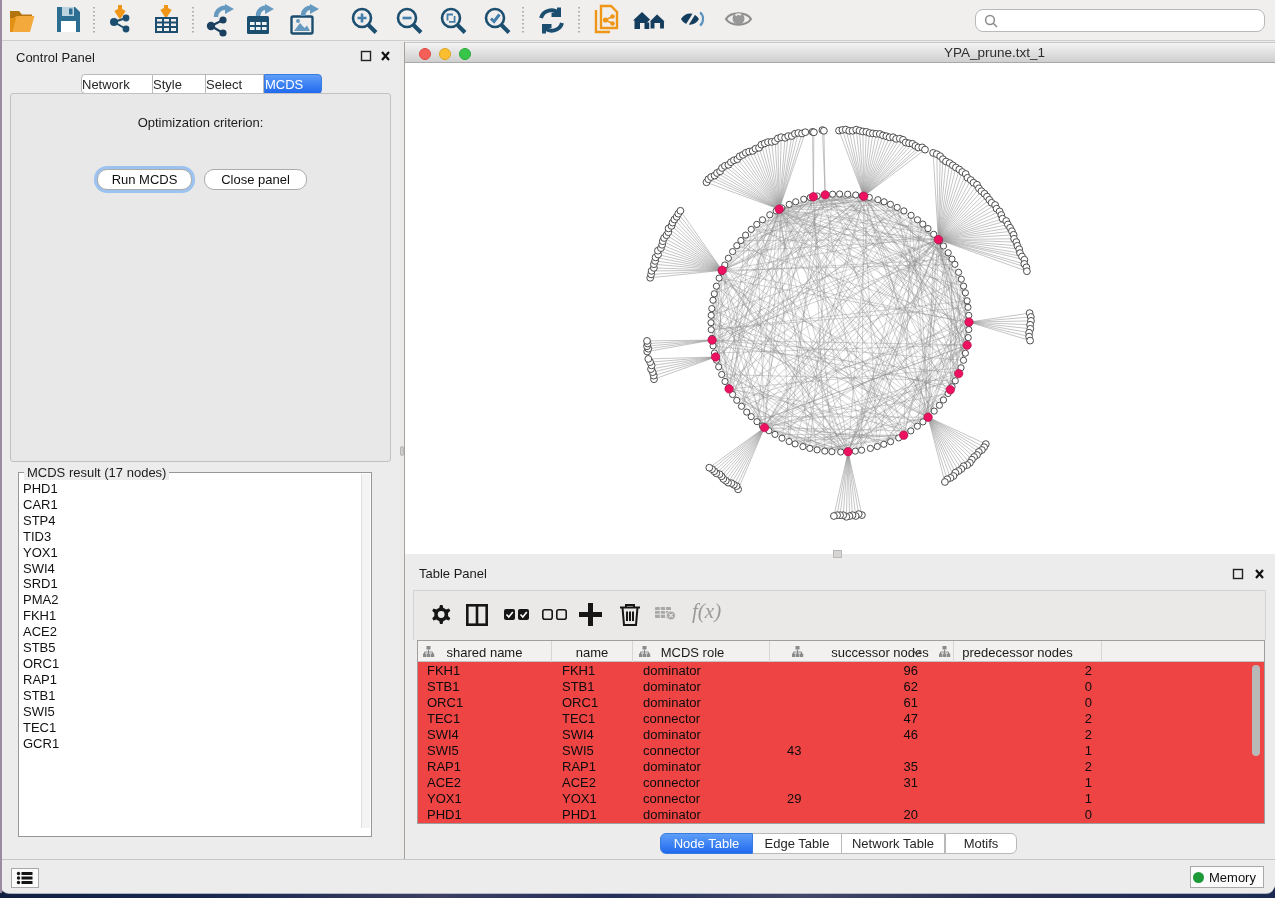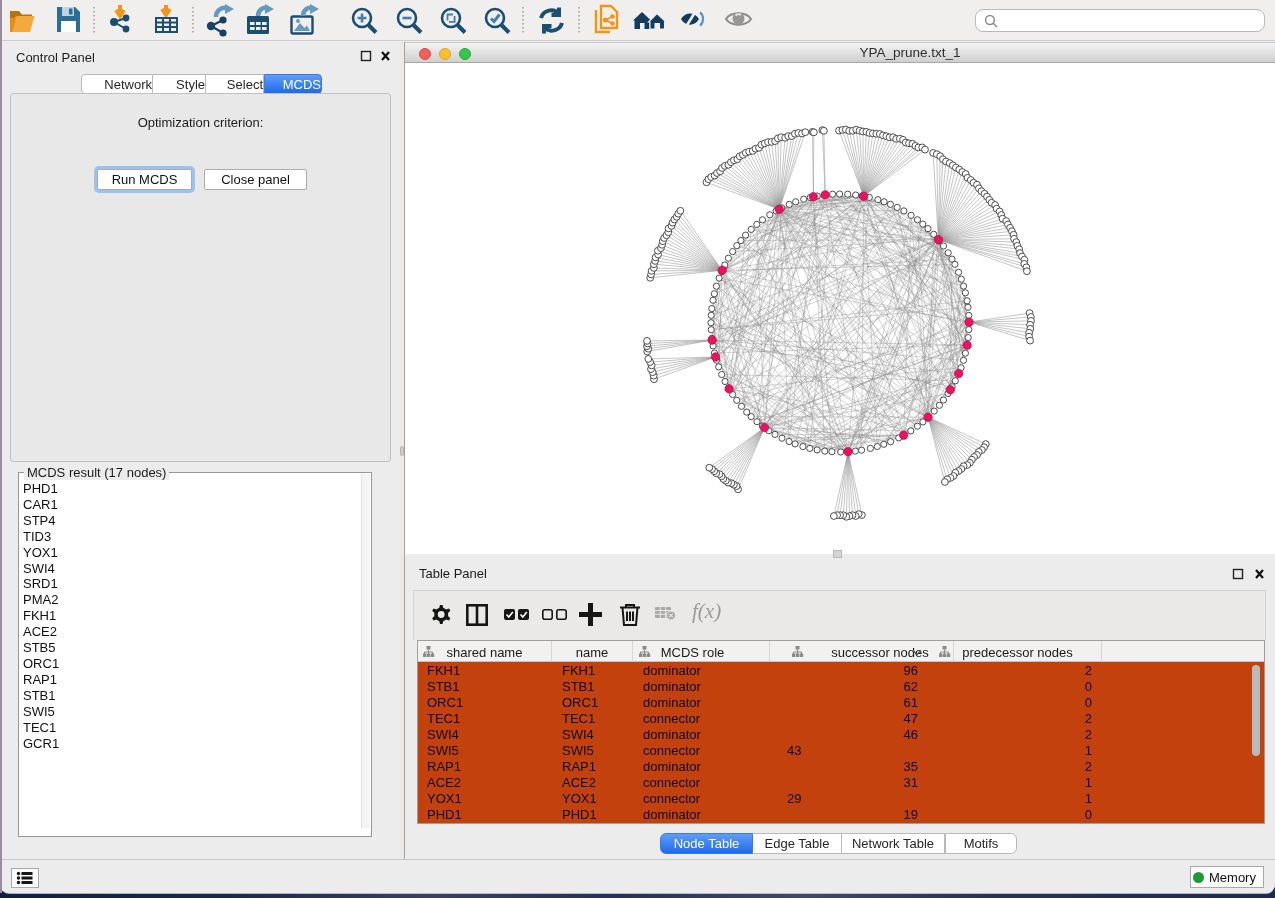--- a/index.html
+++ b/index.html
@@ -5,44 +5,44 @@
 body{font-family:"Liberation Sans",sans-serif;background:linear-gradient(90deg,#101f42 0%,#1a2850 18%,#3d3f63 34%,#25305a 48%,#434869 63%,#2a3055 78%,#1c2a52 100%);position:relative}
 .abs{position:absolute}
 #win{position:absolute;left:0;top:0;width:1275px;height:893px;background:#ececec;border-bottom-left-radius:9px;border-bottom-right-radius:9px;overflow:hidden;box-shadow:0 1px 0 rgba(255,255,255,0.65)}
 #ledge{position:absolute;left:0;top:0;width:2px;height:893px;background:#9b8ba0;z-index:50}
 
 #toolbar{position:absolute;left:0;top:0;width:1275px;height:41px;background:#f0efee;border-bottom:1px solid #cfcecd}
 #search{position:absolute;left:975px;top:9px;width:290px;height:23px;background:#fff;border:1px solid #b9b9b9;border-radius:8px}
 
 #cptitle{position:absolute;left:16px;top:50px;font-size:13px;color:#1c1c1c}
 
-.tab{position:absolute;top:74px;height:20px;background:#fff;border:1px solid #b9b9b9;font-size:13px;color:#262626;text-align:right;line-height:19px}
+.tab{position:absolute;top:74px;height:20px;background:#fff;border:1px solid #b9b9b9;font-size:13px;color:#262626;text-align:left;line-height:19px}
 .tab.sel{background:linear-gradient(#5f9ef8,#2069ee);color:#fff;border-color:#3a7be0}
 #cpanel{position:absolute;left:10px;top:93px;width:381px;height:369px;background:#e9e8e8;border:1px solid #c2c1c0;border-radius:3px}
 #optlbl{position:absolute;left:0;top:21px;width:100%;text-align:center;font-size:13px;color:#1c1c1c}
 #dropdown{position:absolute;left:35px;top:43px;width:311px;height:20px;background:#fff;border:1px solid #b4b4b4;border-radius:5px;font-size:13px;color:#111;line-height:18px;text-align:center;padding-right:17px;letter-spacing:0.25px}
 #dropbtn{position:absolute;right:-1px;top:-1px;width:17px;height:20px;background:linear-gradient(#6aa4f9,#2b72f0);border-radius:0 5px 5px 0}
-.btn{position:absolute;top:75px;height:21px;background:#fff;border:1px solid #ababab;border-radius:2px;font-size:13px;color:#111;text-align:center;line-height:19px}
+.btn{position:absolute;top:75px;height:21px;background:#fff;border:1px solid #ababab;border-radius:10px;font-size:13px;color:#111;text-align:center;line-height:19px}
 
 #grp{position:absolute;left:18px;top:472px;width:354px;height:365px;border:1px solid #979797;background:#fff}
 #grplbl{position:absolute;left:5px;top:-8px;background:#ececec;padding:0 3px;font-size:13px;color:#1c1c1c}
 #grplist{position:absolute;left:4px;top:8px;font-size:13px;color:#111;line-height:15.9px}
 #grpsb{position:absolute;right:1px;top:1px;width:9px;height:354px;background:#f4f4f4;border-left:1px solid #e0e0e0}
 
 #vsplit{position:absolute;left:400px;top:42px;width:5px;height:817px;background:#ebeae9;border-right:1.5px solid #a2a2a2}
 #hsplit{position:absolute;left:405px;top:554px;width:870px;height:5px;background:#ececec}
 
 #nettitle{position:absolute;left:405px;top:42px;width:870px;height:21px;background:linear-gradient(#f3f3f3,#cfcfcf);border-bottom:1px solid #a8a8a8;border-top:1px solid #c8c8c8}
 #netcanvas{position:absolute;left:405px;top:63px;width:870px;height:491px;background:#fff;overflow:hidden}
 .tl{position:absolute;top:5px;width:12px;height:12px;border-radius:6px}
-#wtitle{position:absolute;top:2px;left:370px;width:270px;text-align:center;font-size:13.5px;color:#2e2e2e}
+#wtitle{position:absolute;top:2px;left:370px;width:270px;text-align:right;font-size:13.5px;color:#2e2e2e}
 
 #tptitle{position:absolute;left:419px;top:566px;font-size:13px;color:#1c1c1c}
 #tbar{position:absolute;left:413px;top:590px;width:853px;height:50px;background:#eae9e8;border:1px solid #d4d3d2;border-bottom:none}
-#ttable{position:absolute;left:417px;top:640px;width:848px;height:184px;background:#c2410c;border:1px solid #9e9e9e}
+#ttable{position:absolute;left:417px;top:640px;width:848px;height:184px;background:#ef4444;border:1px solid #9e9e9e}
 #thead{position:absolute;left:0;top:0;width:846px;height:21px;background:#f2f1f0;border-bottom:1px solid #c4c4c4}
 .th{position:absolute;top:0;height:21px;font-size:13px;color:#1a1a1a;line-height:23px;text-align:center;border-right:1px solid #d6d6d6}
 .trow{position:absolute;width:684px;height:16px;font-size:13px;color:#0c0c0c;line-height:16px}
 .td{position:absolute;top:0;height:16px}
 #tsb{position:absolute;right:4px;top:24px;width:8px;height:91px;background:#b9b9b9;border-radius:4px}
 .btab{position:absolute;top:833px;height:21px;background:#fff;border:1px solid #b9b9b9;font-size:13px;color:#262626;text-align:center;line-height:20px}
 .btab.sel{background:linear-gradient(#5f9ef8,#2069ee);color:#fff;border-color:#3a7be0}
 
 #status{position:absolute;left:0;top:859px;width:1275px;height:34px;background:#ececec;border-top:1px solid #c6c6c6}
 #lstbtn{position:absolute;left:11px;top:8px;width:28px;height:20px;background:#fbfbfb;border:1px solid #a9a9a9}
@@ -674,21 +674,21 @@
           <span class="td" style="left:9px">YOX1</span>
           <span class="td" style="left:144px">YOX1</span>
           <span class="td" style="left:225px">connector</span>
           <span class="td" style="left:369px;width:131px;text-align:left">29</span>
           <span class="td" style="left:516px;width:158px;text-align:right">1</span>
         </div>
 <div class="trow" style="top:144px">
           <span class="td" style="left:9px">PHD1</span>
           <span class="td" style="left:144px">PHD1</span>
           <span class="td" style="left:225px">dominator</span>
-          <span class="td" style="left:369px;width:131px;text-align:right">19</span>
+          <span class="td" style="left:369px;width:131px;text-align:right">20</span>
           <span class="td" style="left:516px;width:158px;text-align:right">0</span>
         </div>
 </div>
 <div id="tsb"></div>
 </div>
 <div class="btab sel" style="left:660px;width:93px;border-radius:6px 0 0 6px">Node Table</div>
 <div class="btab" style="left:753px;width:89px;border-left:none">Edge Table</div>
 <div class="btab" style="left:842px;width:103px;border-left:none">Network Table</div>
 <div class="btab" style="left:945px;width:72px;border-radius:0 6px 6px 0">Motifs</div>
 

